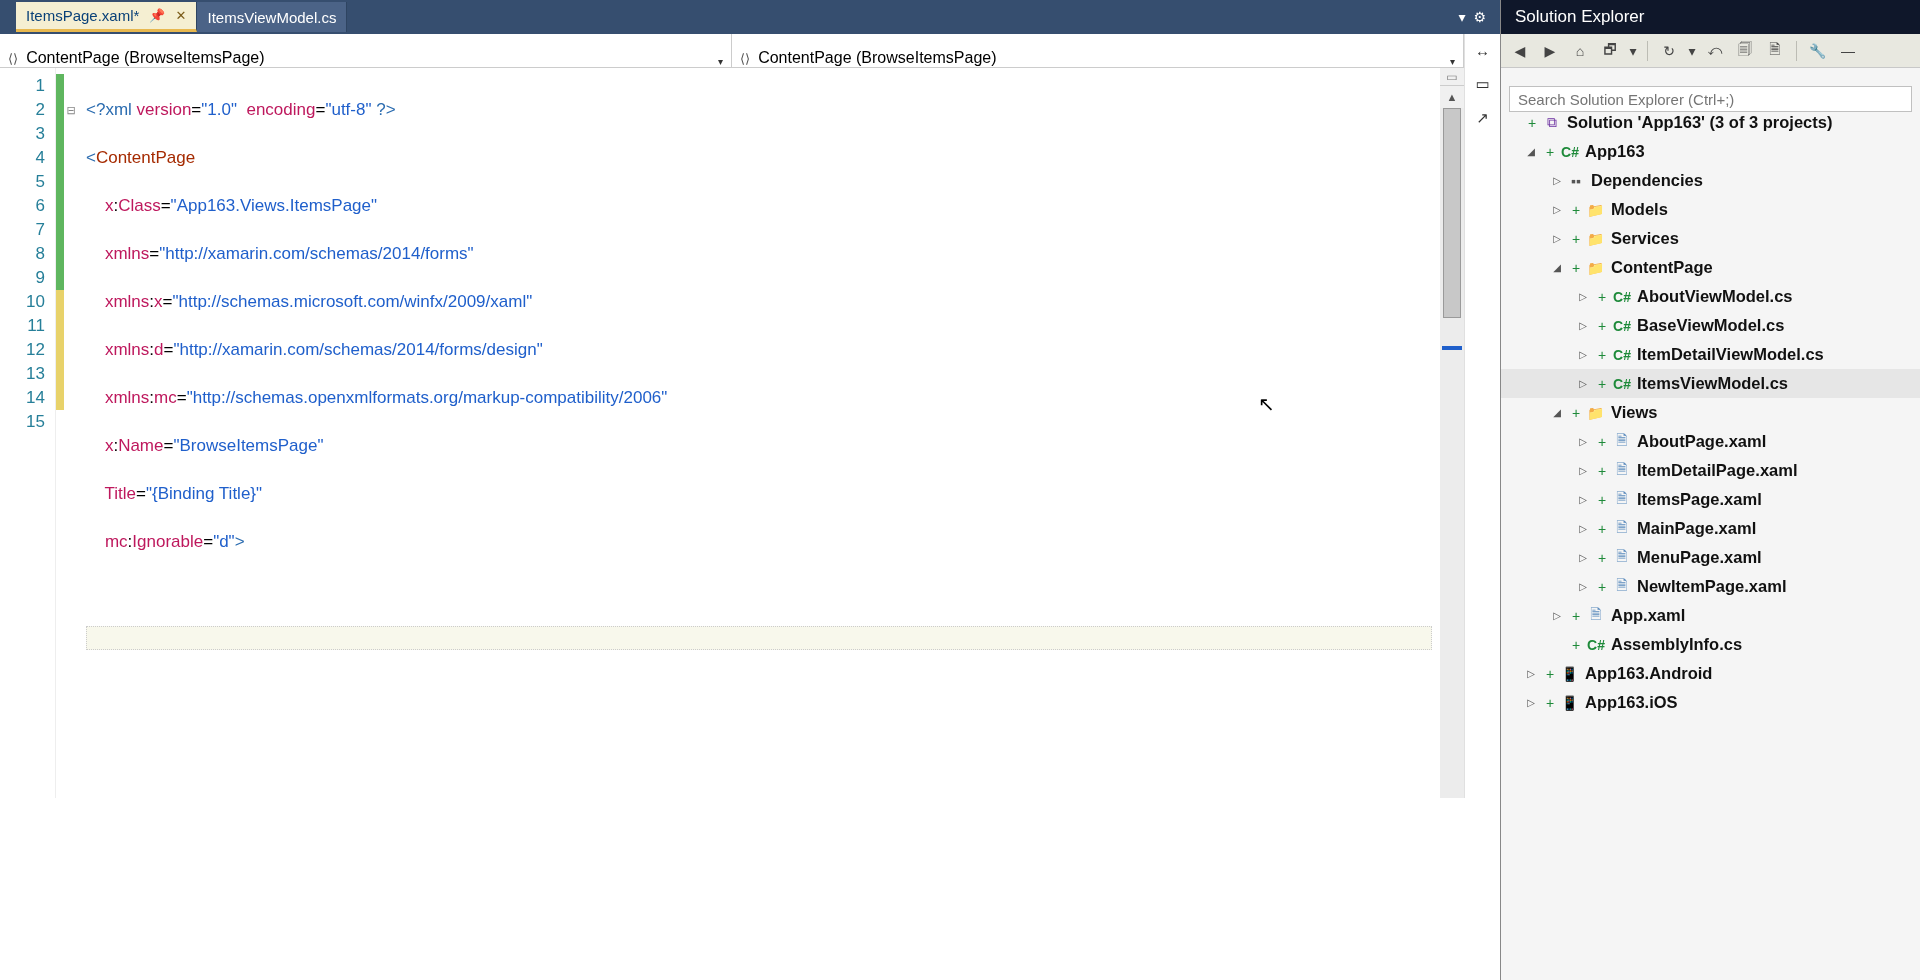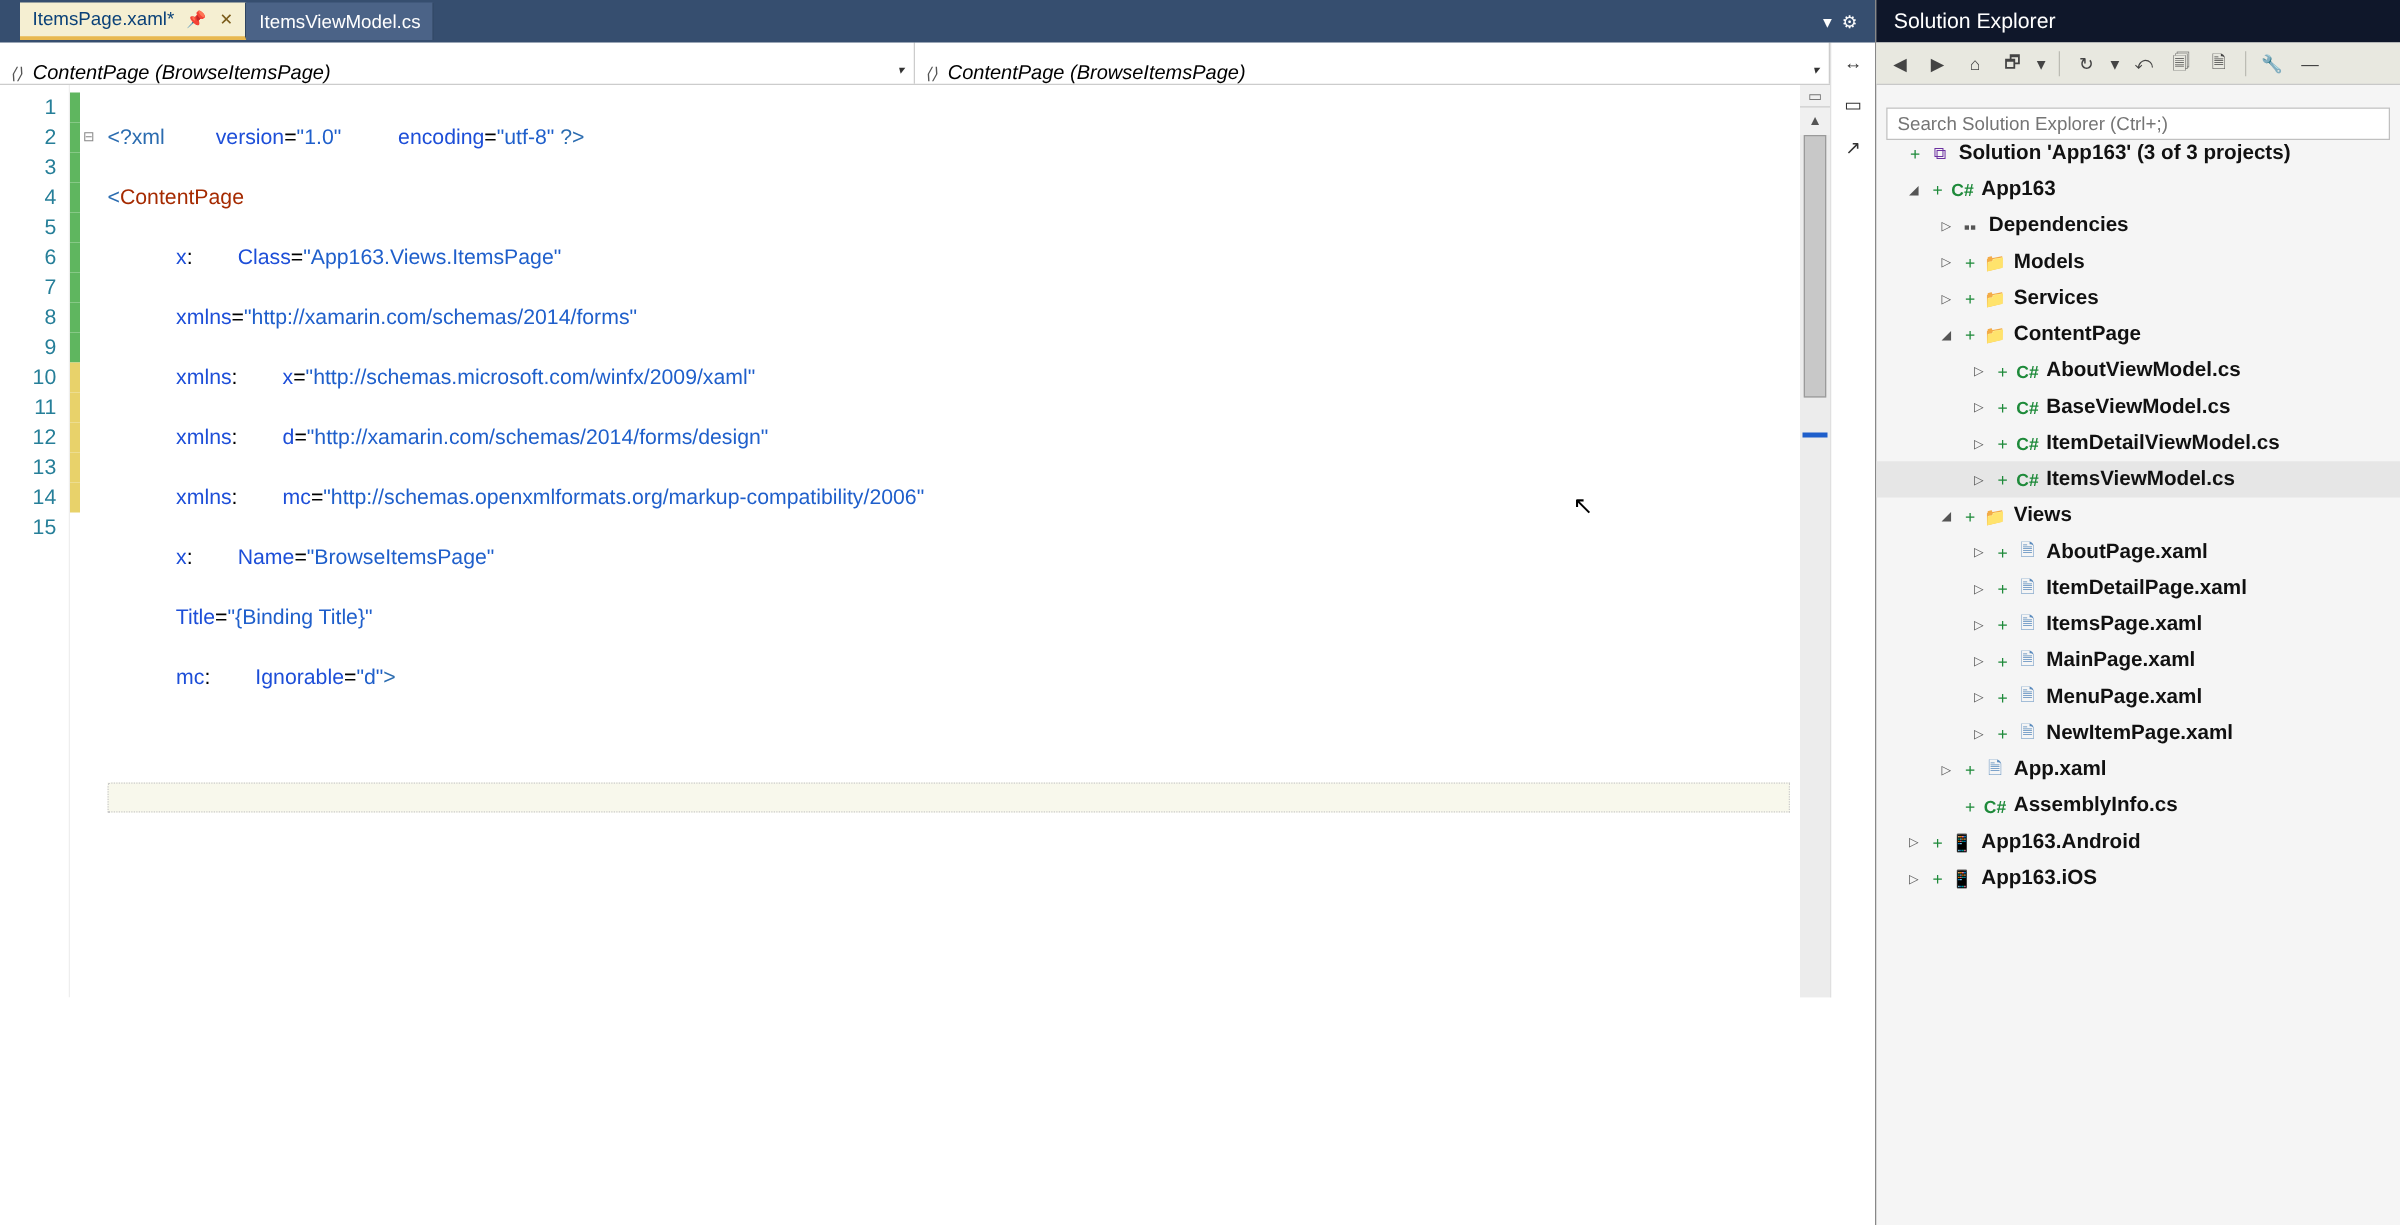--- a/index.html
+++ b/index.html
@@ -10,21 +10,21 @@
 
 .tab-row { height:34px; background:#364e6f; display:flex; align-items:center; padding-left:16px; position:relative; }
 .tab { height:30px; display:flex; align-items:center; padding:0 10px; font-size:15px; color:#fff; background:#4b6387; border-right:1px solid #2e4461; cursor:pointer; user-select:none; }
 .tab.active { background:#f5efd2; color:#0a4178; border-bottom:3px solid #e8b84f; }
 .tab .pin,.tab .close { font-size:13px; margin-left:10px; color:#7b5c1a; }
 .tab-row .right-icons { margin-left:auto; display:flex; align-items:center; gap:8px; padding-right:14px; color:#fff; font-size:14px; }
 .tab-row .right-icons span { cursor:pointer; }
 
 
 .nav-row { height:34px; background:#fff; border-bottom:1px solid #ccc; display:flex; align-items:center; }
-.nav-drop { flex:1; height:100%; display:flex; align-items:flex-start; padding:16px 8px; font-size:16px; border-right:1px solid #ccc; cursor:pointer; justify-content:space-between;font-style:italic; }
+.nav-drop { flex:1; height:100%; display:flex; align-items:flex-end; padding:0 8px; font-size:16px; border-right:1px solid #ccc; cursor:pointer; justify-content:space-between; }
 .nav-drop .icon { font-size:13px; color:#555; margin-right:8px; }
 .nav-drop .caret { font-size:10px; color:#333; }
 .nav-sidebar { width:36px; display:flex; flex-direction:column; align-items:center; padding-top:8px; gap:16px; border-left:1px solid #e0e0e0; }
 .nav-sidebar span { font-size:15px; color:#333; cursor:pointer; }
 
 
 .editor-wrap { flex:1; display:flex; overflow:hidden; background:#fff; }
 .gutter { width:56px; text-align:right; padding:6px 10px 6px 6px; font-family:Consolas,monospace; font-size:17px; color:#267f99; user-select:none; border-right:1px solid #eee; }
 .gutter .ln { height:24px; line-height:24px; }
 .change-bar { width:8px; background:#fff; padding-top:6px; }
@@ -32,21 +32,21 @@
 .cb-green { background:#5fb65f; }
 .cb-yellow { background:#e8d26a; }
 .code { flex:1; font-family:Consolas,monospace; font-size:17px; padding:6px 8px; white-space:pre; color:#000; line-height:24px; position:relative; }
 .code .line { height:24px; }
 .code .current { background:#f8f8ec; outline:1px dotted #ccc; outline-offset:-1px; }
 .fold { width:14px; padding-top:6px; }
 .fold span { display:block; height:24px; font-size:11px; color:#888; text-align:center; cursor:pointer; line-height:24px; }
 
 .t-decl { color:#2b6cb0; }
 .t-tag { color:#a52a00; }
-.t-attr { color:#1d4ed8;padding-left:36px; }
+.t-attr { color:#be185d; }
 .t-val { color:#1f5fcb; }
 .t-ns { color:#1f5fcb; }
 .t-eq { color:#000; }
 
 .vscroll { width:24px; background:#f0f0f0; position:relative; }
 .vscroll .arrow { height:22px; display:flex; align-items:center; justify-content:center; font-size:11px; color:#555; cursor:pointer; }
 .vscroll .split { height:18px; display:flex; align-items:center; justify-content:center; border-bottom:1px solid #ccc; font-size:12px; color:#777; cursor:ns-resize; }
 .vscroll .track { flex:1; background:#ececec; position:relative; }
 .vscroll .thumb { position:absolute; left:3px; right:3px; top:0; height:210px; background:#c8c8c8; border:1px solid #9a9a9a; }
 .vscroll .mark { position:absolute; left:2px; right:2px; height:4px; background:#1f5fcb; }

